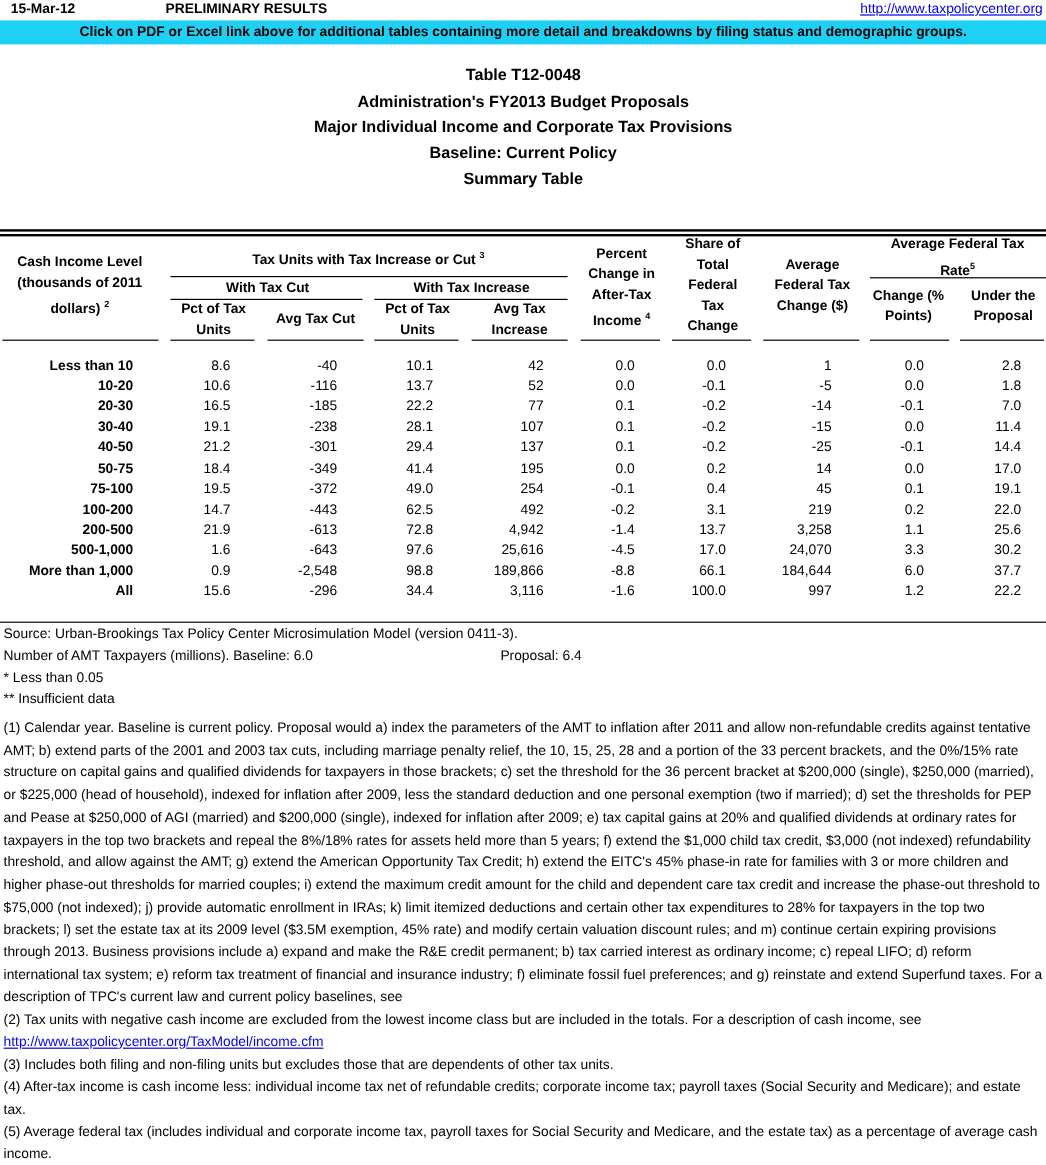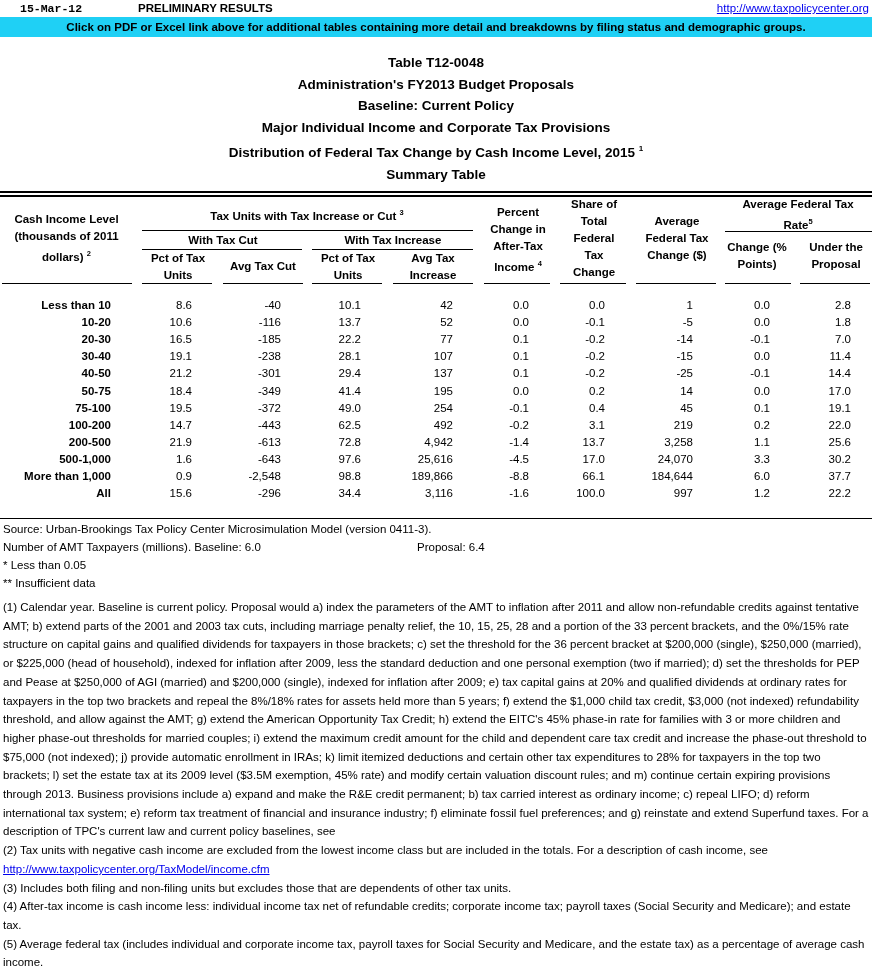--- a/index.html
+++ b/index.html
@@ -1,18 +1,18 @@
 <!DOCTYPE html>
 <html><head>
 <meta charset="utf-8">
 <style>
   * { box-sizing: border-box; margin: 0; padding: 0; }
   body { width: 872px; height: 971px; background: #ffffff; font-family: "Liberation Sans", sans-serif; color: #000; overflow: hidden; position: relative; font-size: 11.5px; }
   .topbar { position: absolute; left: 0; top: 0; width: 872px; height: 17px; font-weight: bold; font-size: 11.5px; }
-  .topbar .date { position: absolute; left: 20px; top: 2px; font-family: Liberation Mono, monospace; }
+  .topbar .date { position: absolute; left: 9px; top: 2px; }
   .topbar .prelim { position: absolute; left: 138px; top: 2px; }
   .topbar .url { position: absolute; right: 3px; top: 2px; color: #0000ee; text-decoration: underline; font-weight: normal; }
   .banner { position: absolute; left: 0; top: 17px; width: 872px; height: 20px; background: #1fd0f5; font-weight: bold; font-size: 11.5px; text-align: center; line-height: 20px; }
   .titles { position: absolute; left: 0; top: 52px; width: 872px; text-align: center; font-weight: bold; font-size: 13.5px; line-height: 21.5px; }
   .titles sup { font-size: 8px; vertical-align: 6px; }
   .dbl { position: absolute; left: 0; width: 872px; border-top: 2px solid #000; }
   .rule { position: absolute; height: 0; border-top: 1.5px solid #000; }
   .hdr { position: absolute; font-weight: bold; font-size: 11.5px; text-align: center; line-height: 17px; }
   .hdr sup { font-size: 7.5px; vertical-align: 5px; }
   .row { position: absolute; left: 0; width: 872px; height: 17px; font-size: 11.5px; }
@@ -29,23 +29,22 @@
 <div class="topbar">
   <span class="date">15-Mar-12</span>
   <span class="prelim">PRELIMINARY RESULTS</span>
   <a class="url">http://www.taxpolicycenter.org</a>
 </div>
 <div class="banner">Click on PDF or Excel link above for additional tables containing more detail and breakdowns by filing status and demographic groups.</div>
 
 <div class="titles">
   <div>Table T12-0048</div>
   <div>Administration's FY2013 Budget Proposals</div>
+  <div>Major Individual Income and Corporate Tax Provisions</div>
   <div>Baseline: Current Policy</div>
-  <div>Major Individual Income and Corporate Tax Provisions</div>
-  <div><span>Distribution of Federal Tax Change by Cash Income Level, 2015</span> <sup>1</sup></div>
   <div>Summary Table</div>
 </div>
 
 <div class="dbl" style="top:191px;"></div>
 <div class="dbl" style="top:195px;"></div>
 
 <div class="hdr" style="left:0;top:211px;width:133px;">
   <div>Cash Income Level</div>
   <div>(thousands of 2011</div>
   <div><span>dollars)</span> <sup>2</sup></div>

